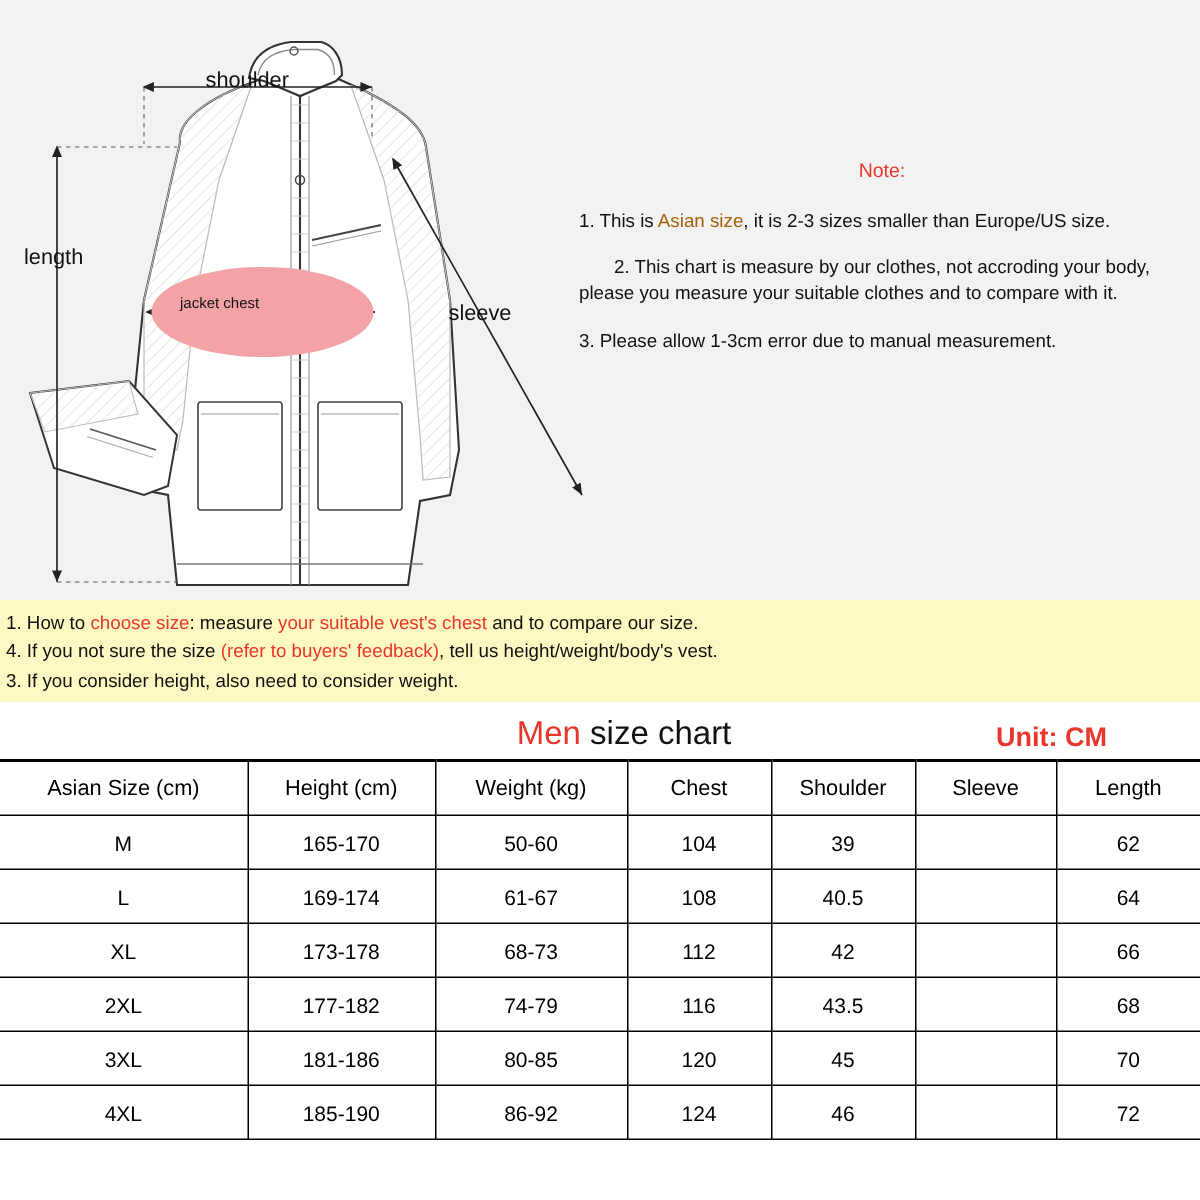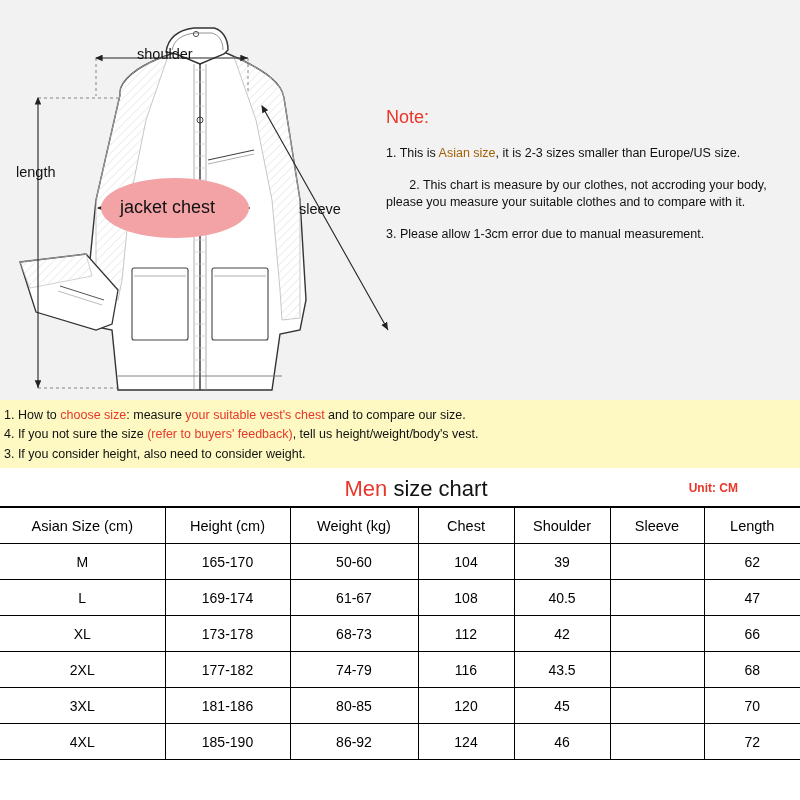--- a/index.html
+++ b/index.html
@@ -43,42 +43,43 @@
     position: absolute;
     left: 386px;
     top: 105px;
     width: 404px;
     font-size: 12.5px;
     line-height: 1.35;
     color: #111;
   }
   .note-title {
     color: #e8362a;
-    font-size: 18px;
+    font-size: 13px;
     margin-bottom: 16px;
+    text-align: center;
   }
   .note-line {
     margin-bottom: 15px;
   }
   .note-line.two { margin-bottom: 0; text-align: center; }
   .red-em { color: #a16207; }
 
   
   .meas-label {
     position: absolute;
     font-size: 14.5px;
     color: #111;
     white-space: nowrap;
   }
   .label-shoulder { left: 137px; top: 46px; }
   .label-length   { left: 16px;  top: 164px; }
   .label-sleeve   { left: 299px; top: 201px; }
   .label-chest {
     left: 120px; top: 197px;
-    font-size: 18px;
+    font-size: 10px;
   }
 
   .chest-ellipse {
     position: absolute;
     left: 101px;
     top: 178px;
     width: 148px;
     height: 60px;
     background: #f3a2a6;
     border-radius: 50%;
@@ -121,21 +122,21 @@
     padding-left: 32px;
   }
   .chart-title .men {
     color: #e8362a;
     font-weight: normal;
   }
   .chart-unit {
     position: absolute;
     right: 62px;
     top: 13px;
-    font-size: 12px;
+    font-size: 18px;
     font-weight: bold;
     color: #e8362a;
   }
   table.size-table {
     border-collapse: collapse;
     width: 800px;
     table-layout: fixed;
   }
   table.size-table th,
   table.size-table td {
@@ -337,21 +338,21 @@
           <td></td>
           <td>62</td>
         </tr>
         <tr>
           <td>L</td>
           <td>169-174</td>
           <td>61-67</td>
           <td class="chest-col">108</td>
           <td>40.5</td>
           <td></td>
-          <td>47</td>
+          <td>64</td>
         </tr>
         <tr>
           <td>XL</td>
           <td>173-178</td>
           <td>68-73</td>
           <td class="chest-col">112</td>
           <td>42</td>
           <td></td>
           <td>66</td>
         </tr>

